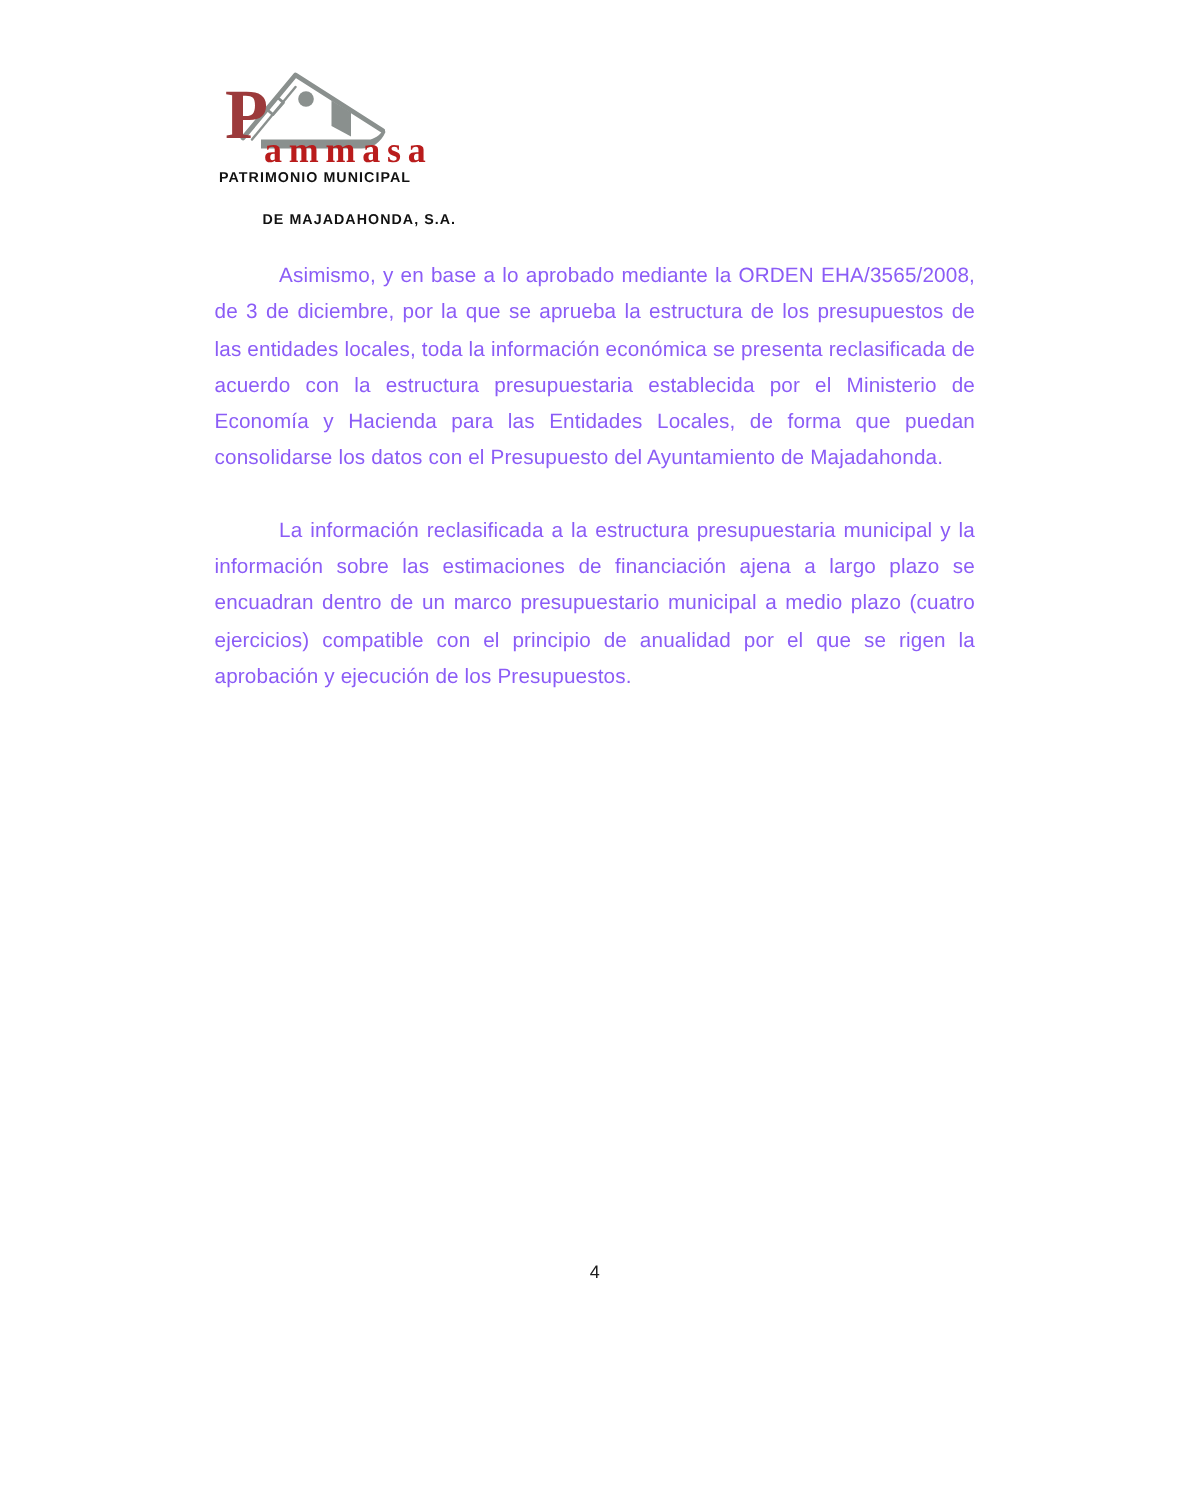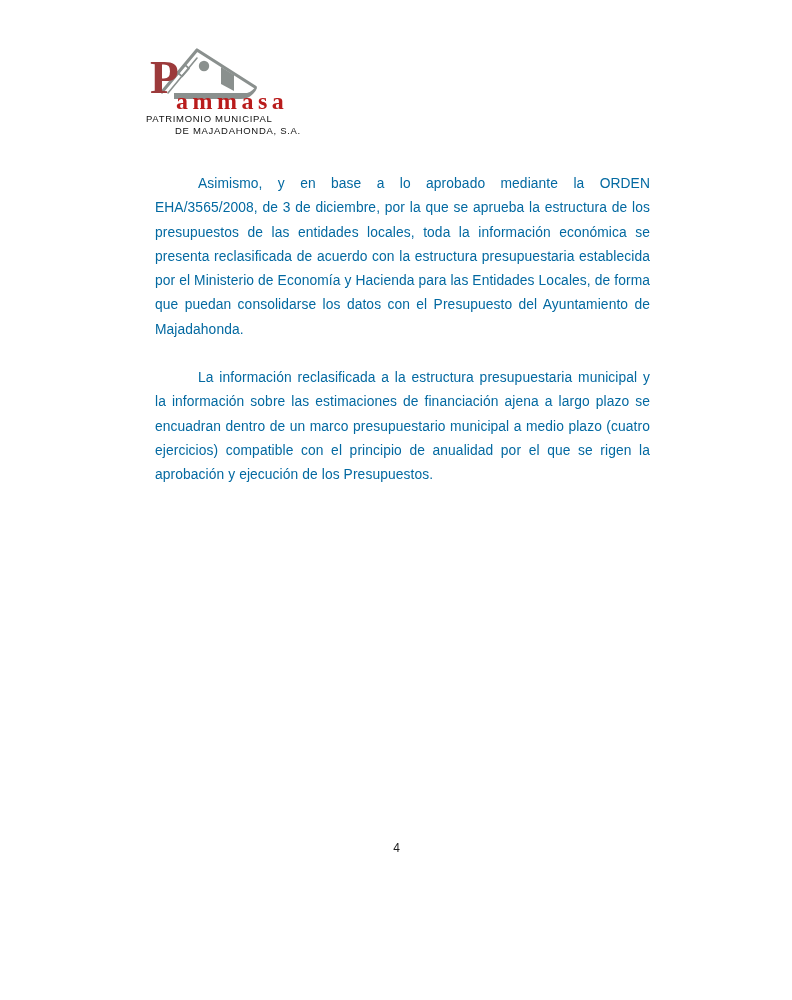--- a/index.html
+++ b/index.html
@@ -48,43 +48,43 @@
     font-family: "Liberation Serif", serif;
     font-weight: 700;
     font-size: 24px;
     line-height: 24px;
     letter-spacing: 4.5px;
     color: #b91c1c;
   }
   .logo-line1, .logo-line2 {
     position: absolute;
     left: 1px;
-    font-weight: 400;
+    font-weight: 700;
     font-size: 9.5px;
     line-height: 11px;
     letter-spacing: 0.7px;
     color: #111111;
     white-space: nowrap;
   }
   .logo-line1 { top: 75px; }
-  .logo-line2 { top: 87px; padding-left: 29px; }
+  .logo-line2 { top: 103px; padding-left: 29px; }
 
   
   .doc-body {
     position: absolute;
     left: 143px;
     top: 172px;
     width: 507px;
   }
   .doc-body p {
-    margin: 0 0 24px 12px;
+    margin: 0 0 24px 0;
     font-size: 13.8px;
     line-height: 24.3px;
     letter-spacing: 0.1px;
-    color: #0369a1;
+    color: #8b5cf6;
     text-align: justify;
     text-indent: 43px;
   }
 
   
   .page-footer {
     position: absolute;
     left: 143px;
     top: 841px;
     width: 507px;

